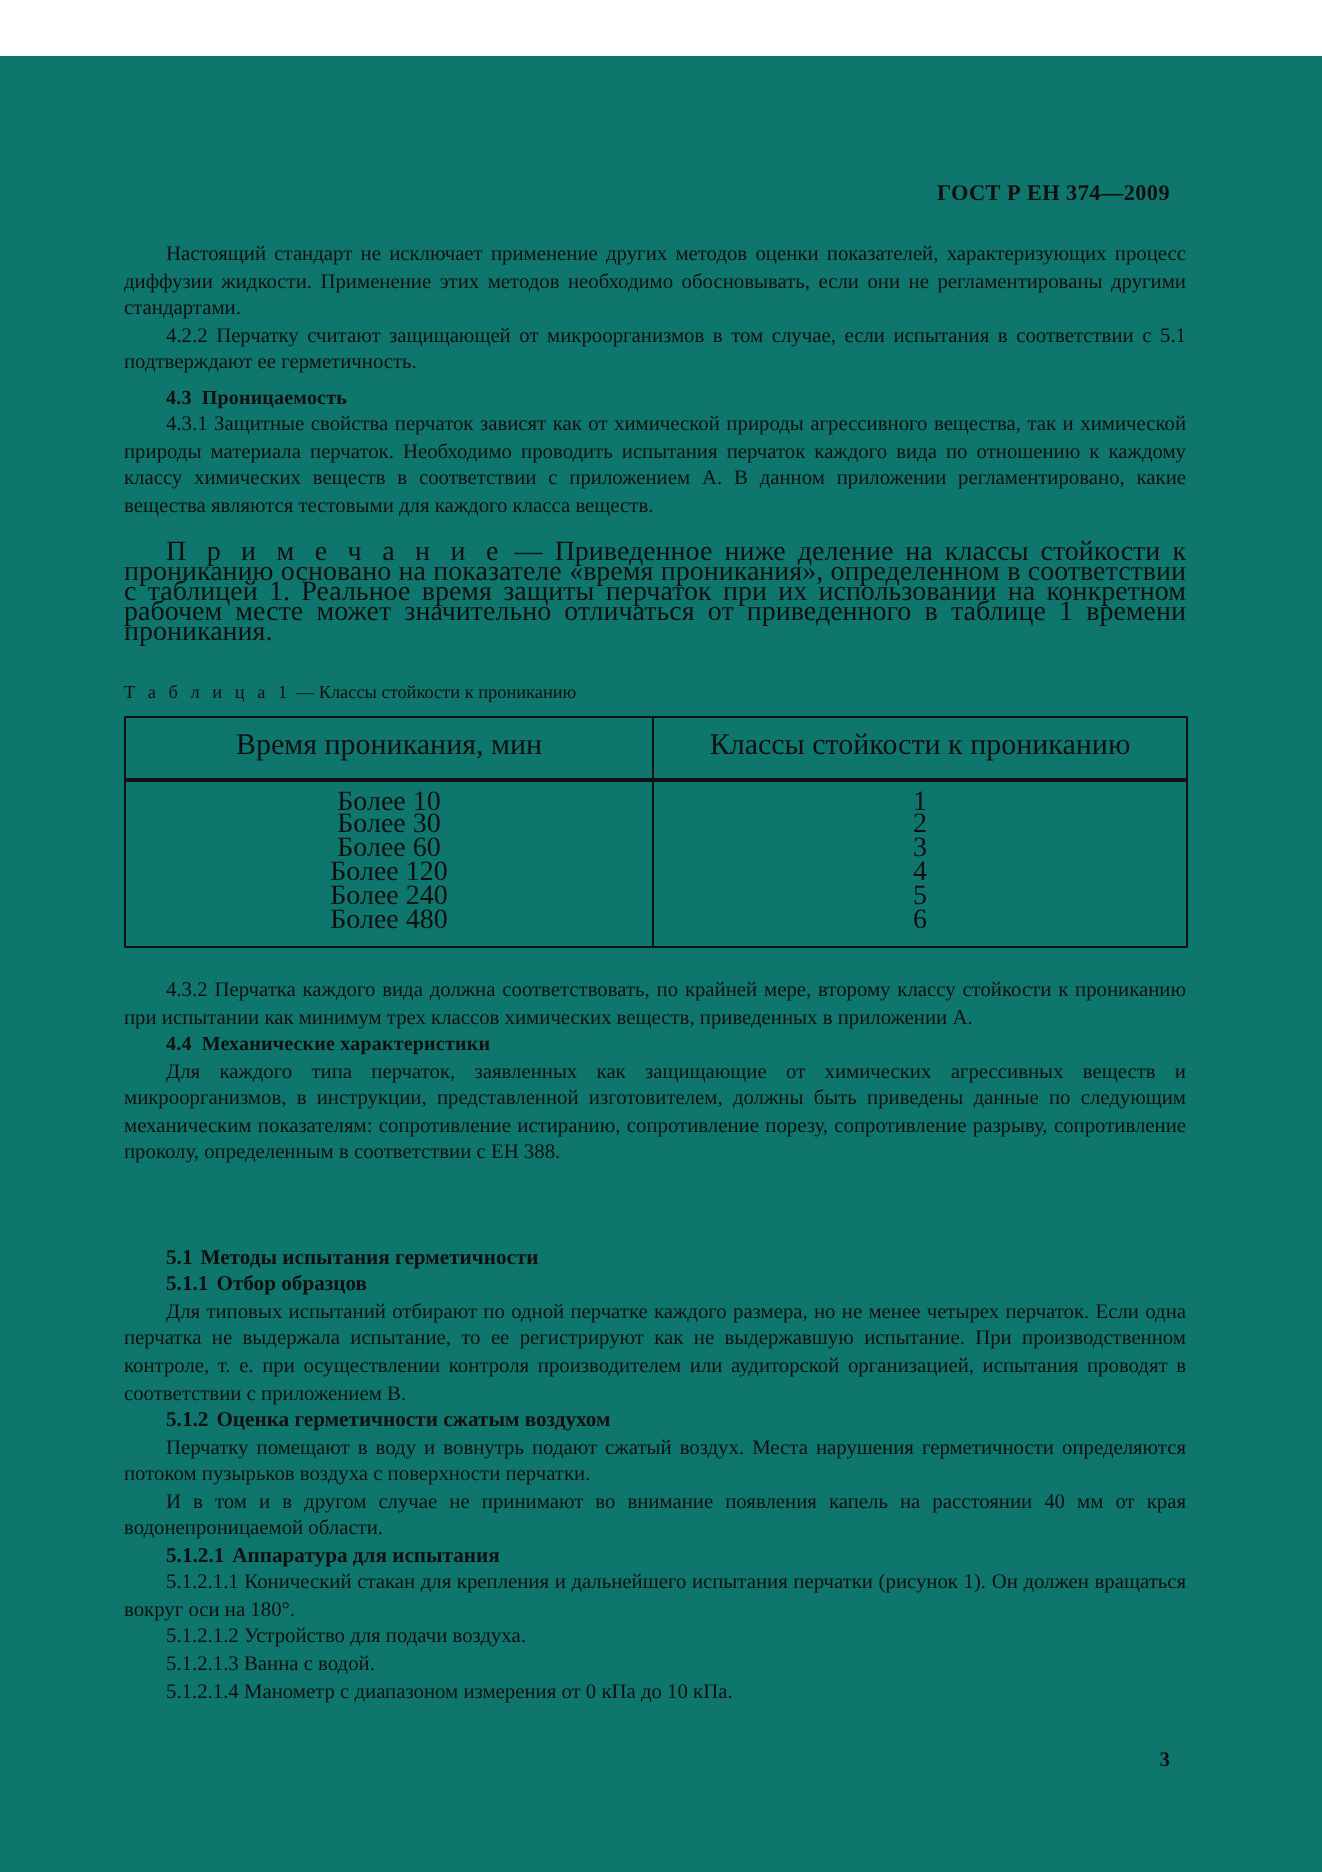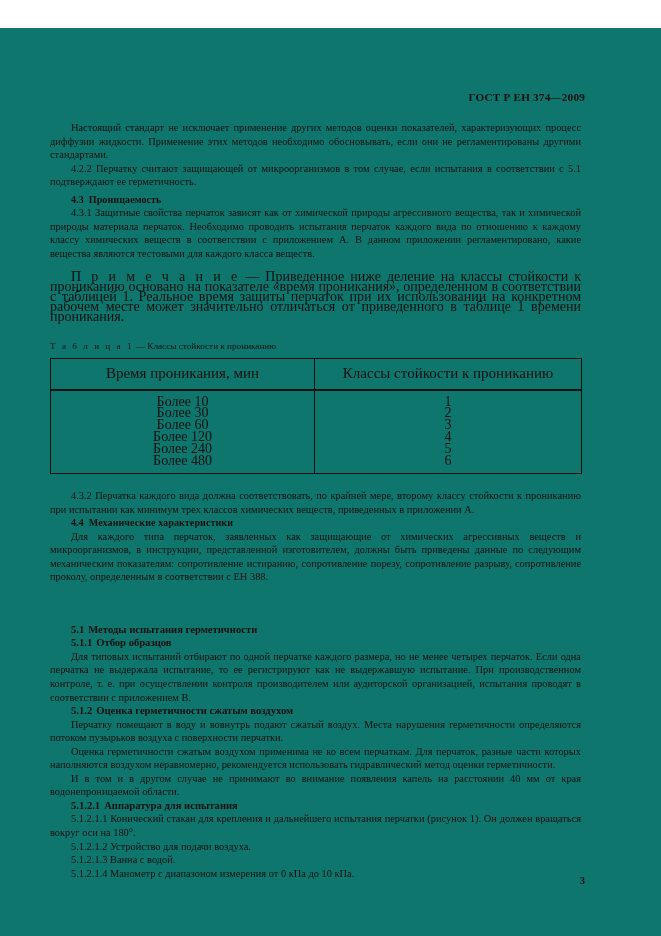--- a/index.html
+++ b/index.html
@@ -26,21 +26,21 @@
     right: 76px;
     font-size: 11.2px;
     font-weight: bold;
     letter-spacing: 0.2px;
     white-space: nowrap;
   }
 
   
   .content {
     position: absolute;
-    left: 50px;
+    left: 62px;
     top: 93px;
     width: 531px;
   }
 
   p {
     margin: 0;
     font-size: 10.4px;
     line-height: 13.55px;
     text-align: justify;
     text-justify: inter-word;
@@ -218,21 +218,20 @@
     </div>
 
     <p class="indent">Для типовых испытаний отбирают по одной перчатке каждого размера, но не менее четырех перчаток. Если одна перчатка не выдержала испытание, то ее регистрируют как не выдержавшую испытание. При производственном контроле, т. е. при осуществлении контроля производителем или аудиторской организацией, испытания проводят в соответствии с приложением В.</p>
 
     <div class="h-sub">
       <span class="num">5.1.2</span><span>Оценка герметичности сжатым воздухом</span>
     </div>
 
     <p class="indent">Перчатку помещают в воду и вовнутрь подают сжатый воздух. Места нарушения герметичности определяются потоком пузырьков воздуха с поверхности перчатки.</p>
 
-    <p class="indent">Оценка герметичности сжатым воздухом применима не ко всем перчаткам. Для перчаток, разные части которых наполняются воздухом неравномерно, рекомендуется использовать гидравлический метод оценки герметичности.</p>
 
     <p class="indent">И в том и в другом случае не принимают во внимание появления капель на расстоянии 40 мм от края водонепроницаемой области.</p>
 
     <div class="h-sub">
       <span class="num">5.1.2.1</span><span>Аппаратура для испытания</span>
     </div>
 
     <p class="indent">5.1.2.1.1  Конический стакан для крепления и дальнейшего испытания перчатки (рисунок 1). Он должен вращаться вокруг оси на 180°.</p>
 
     <p class="indent">5.1.2.1.2  Устройство для подачи воздуха.</p>

